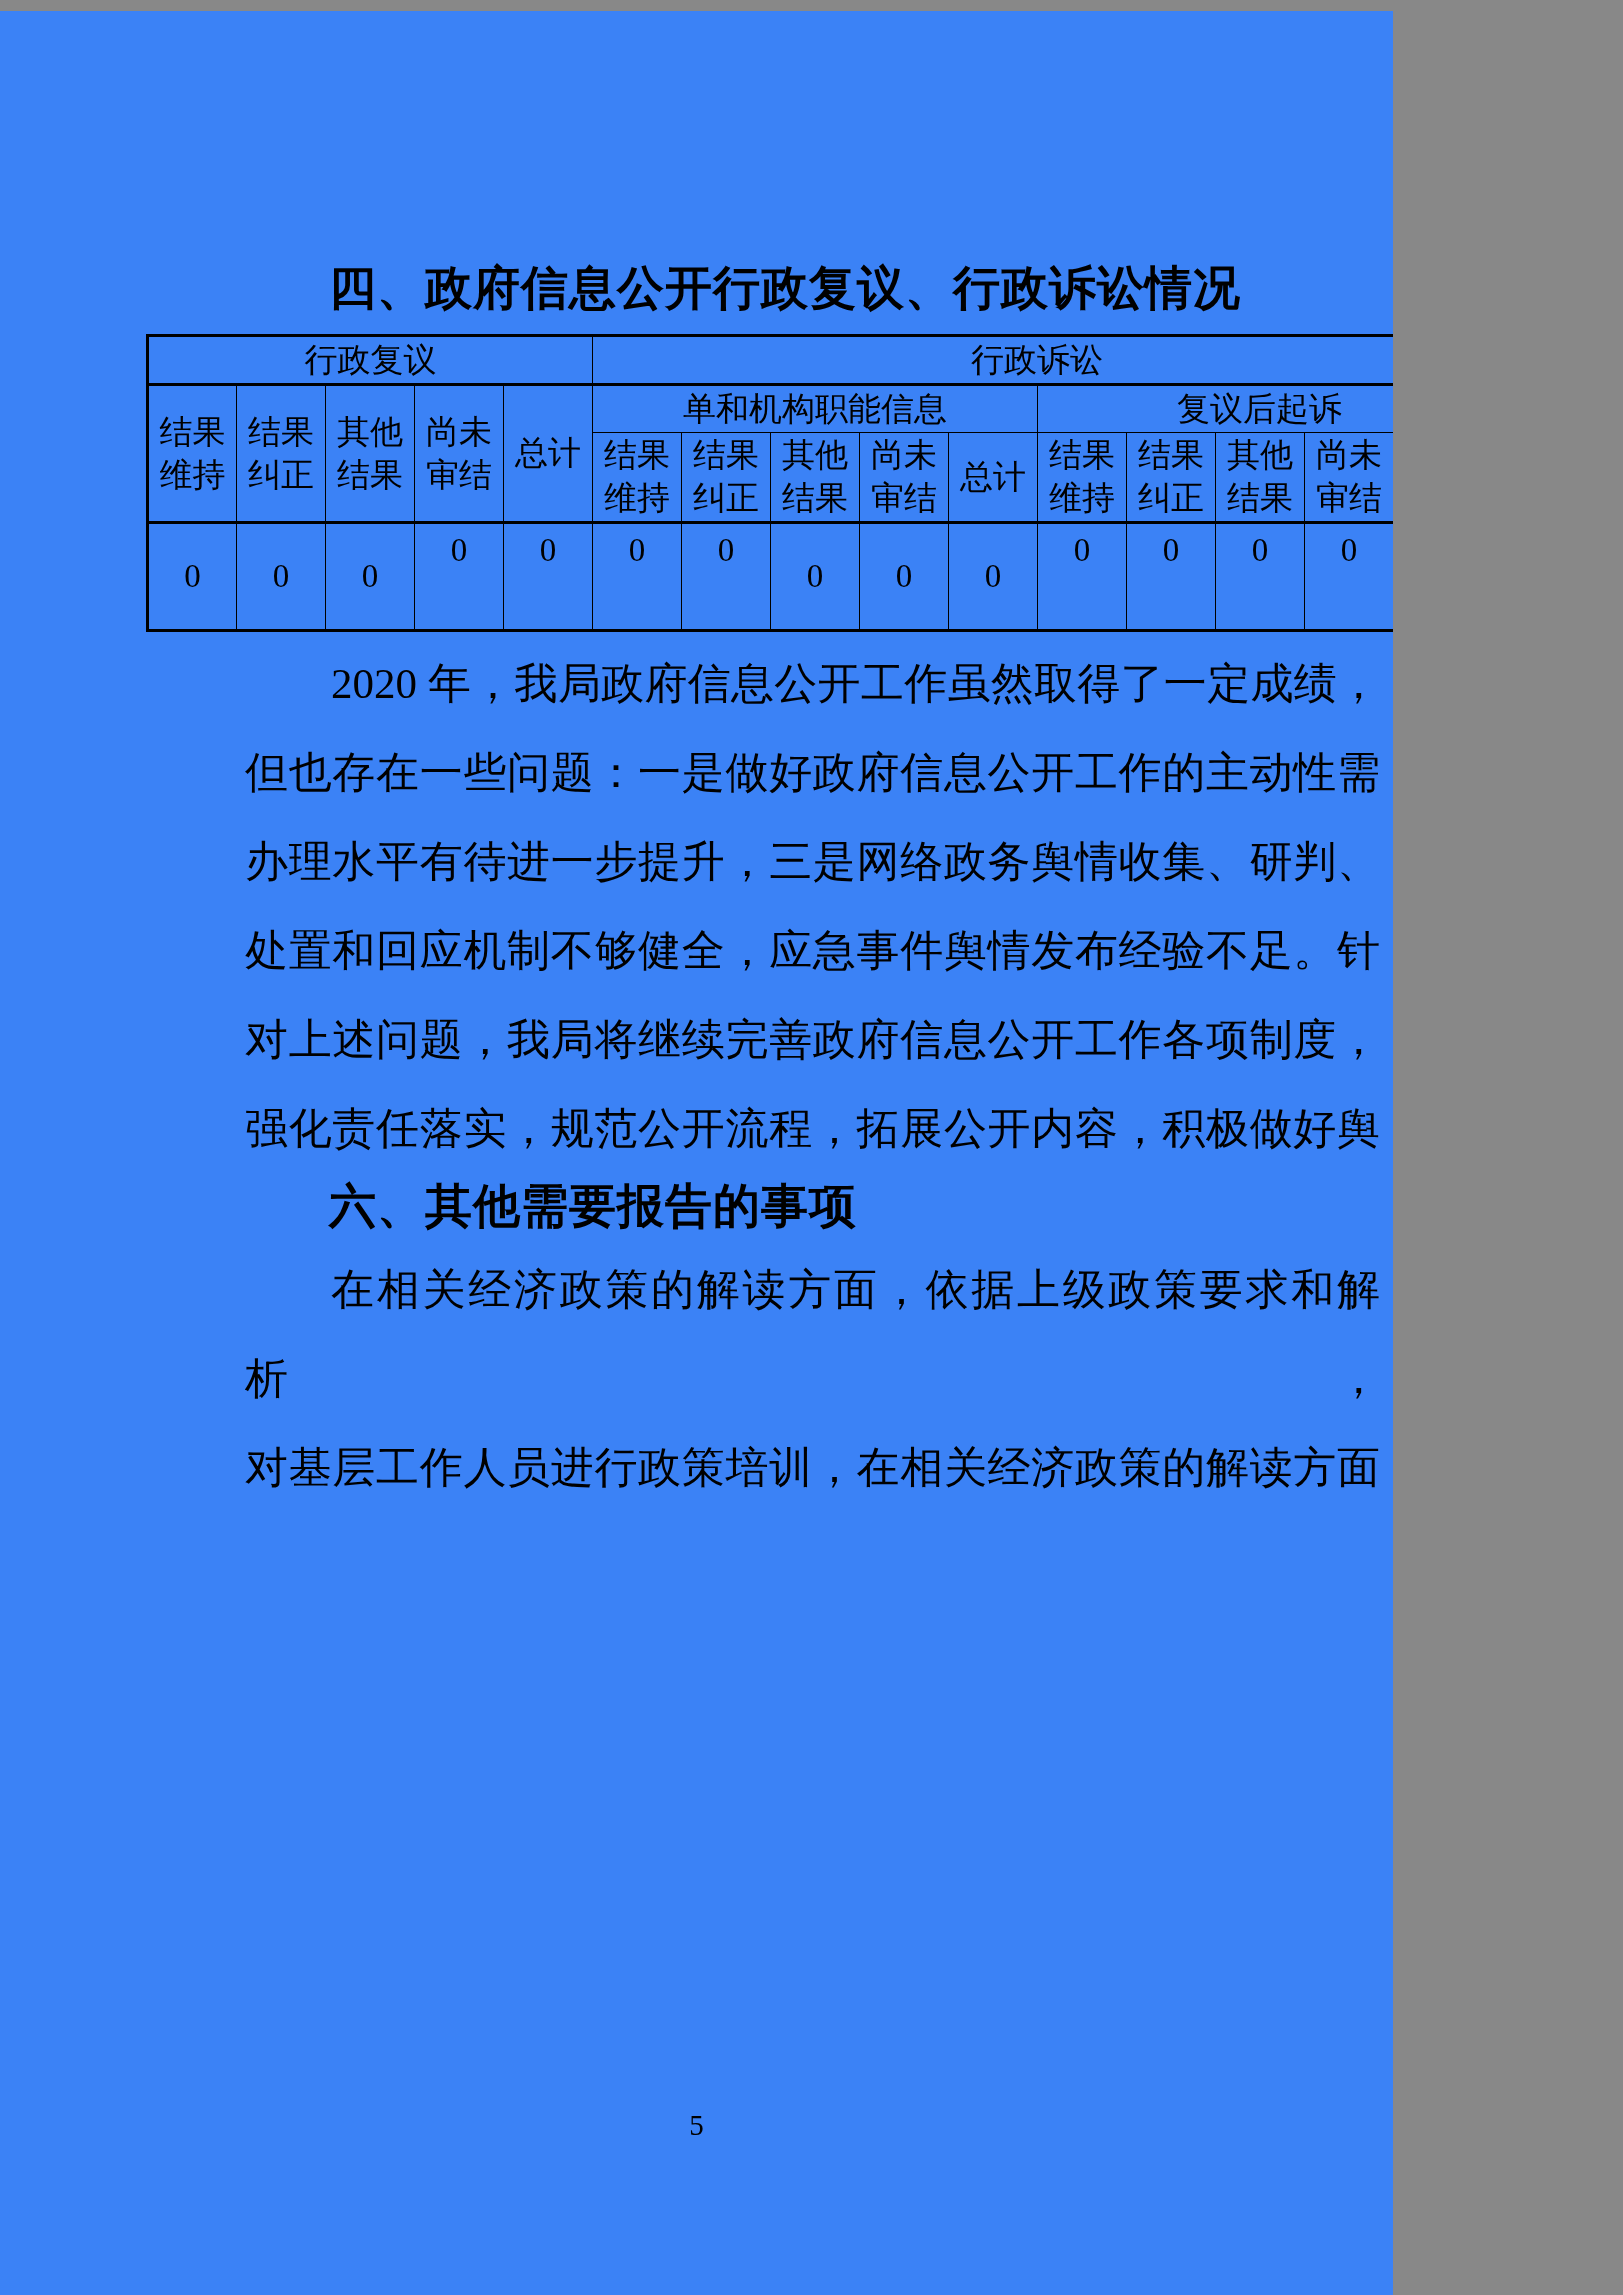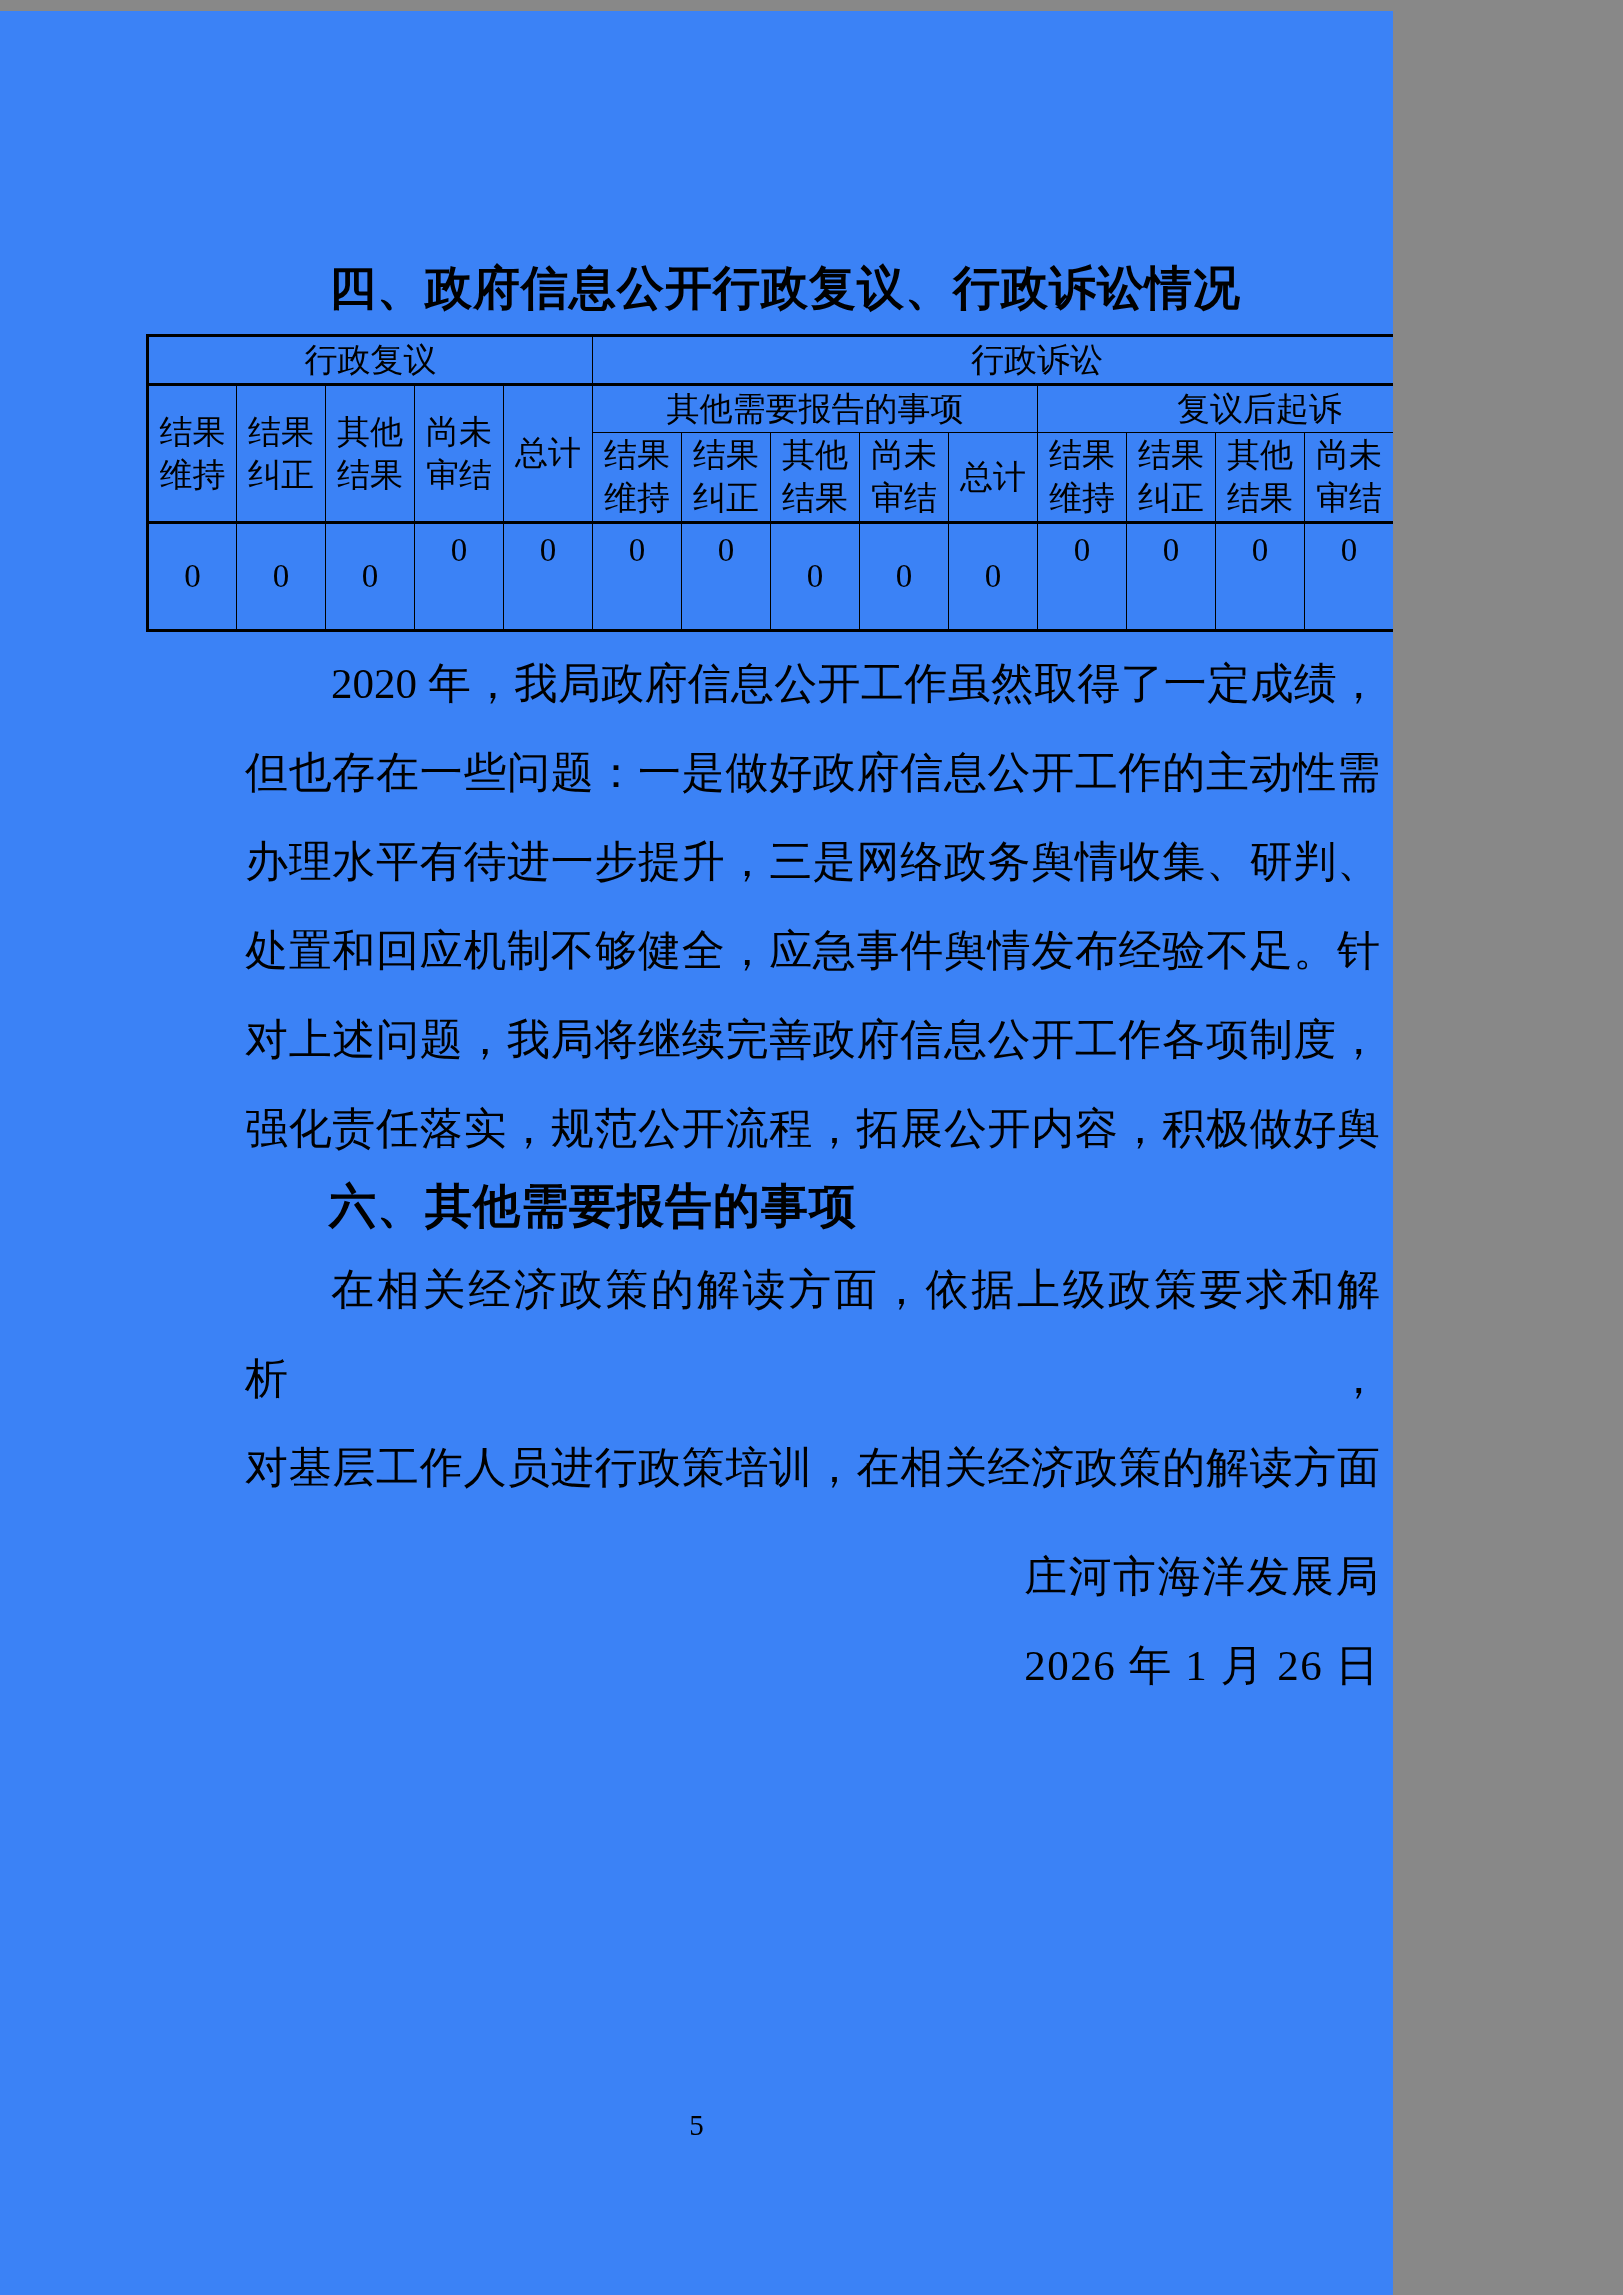--- a/index.html
+++ b/index.html
@@ -121,21 +121,21 @@
           <div class="hl">结果</div>
         </td>
         <td rowspan="2" class="colh">
           <div class="hl">尚未</div>
           <div class="hl">审结</div>
         </td>
         <td rowspan="2" class="colh">
           <div class="hl">总计</div>
           <div class="hl"></div>
         </td>
-        <td colspan="5" class="sub">其他需要报告的事项</td>
+        <td colspan="5" class="sub">单和机构职能信息</td>
         <td colspan="5" class="sub">复议后起诉</td>
       </tr>
       <tr class="r3">
         <td class="colh">
           <div class="hl">结果</div>
           <div class="hl">维持</div>
         </td>
         <td class="colh">
           <div class="hl">结果</div>
           <div class="hl">纠正</div>
@@ -203,22 +203,18 @@
       <div class="line full">强化责任落实，规范公开流程，拓展公开内容，积极做好舆</div>
     </div>
 
     <div class="sec-heading h6">六、其他需要报告的事项</div>
 
     <div class="para p6">
       <div class="line full indent">在相关经济政策的解读方面，依据上级政策要求和解析，</div>
       <div class="line full">对基层工作人员进行政策培训，在相关经济政策的解读方面</div>
     </div>
 
-    <div class="sig-block">
-      <div class="sig-line">庄河市海洋发展局</div>
-      <div class="sig-line">2026 年 1 月 26 日</div>
-    </div>
 
   </div>
 
   <div class="page-number">5</div>
 </div>
 
 
 </body></html>

